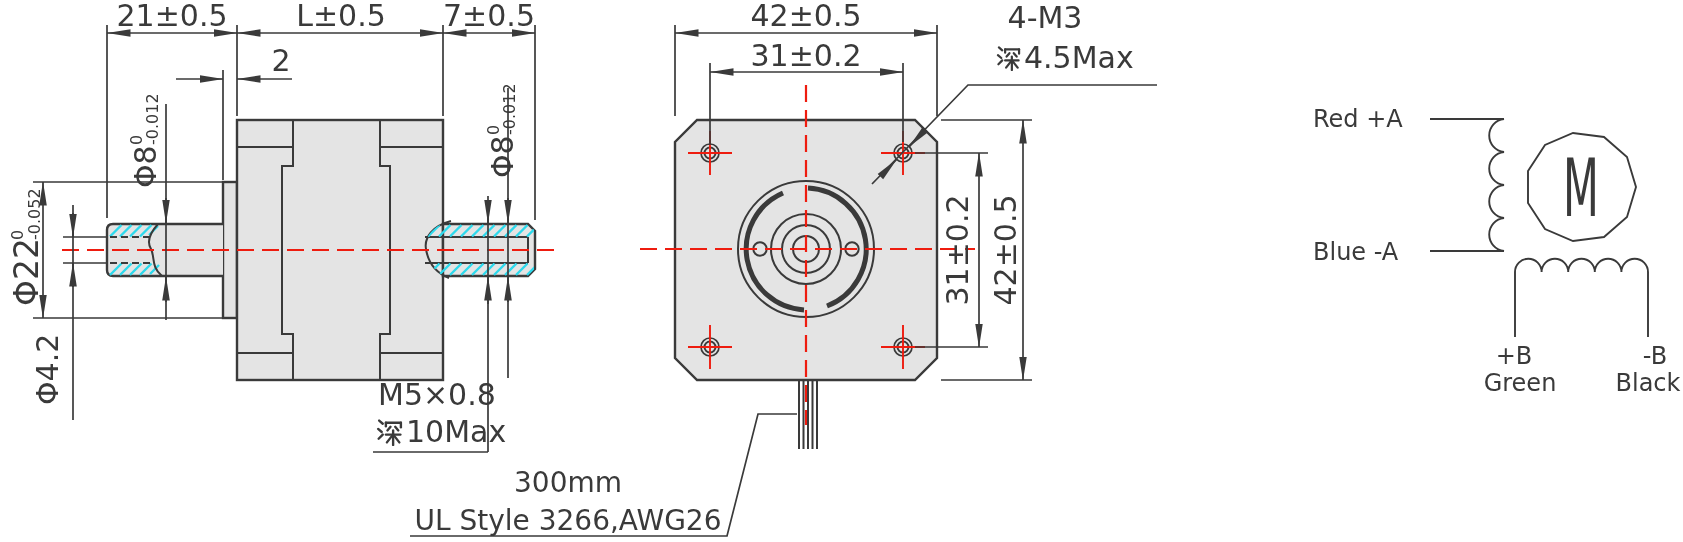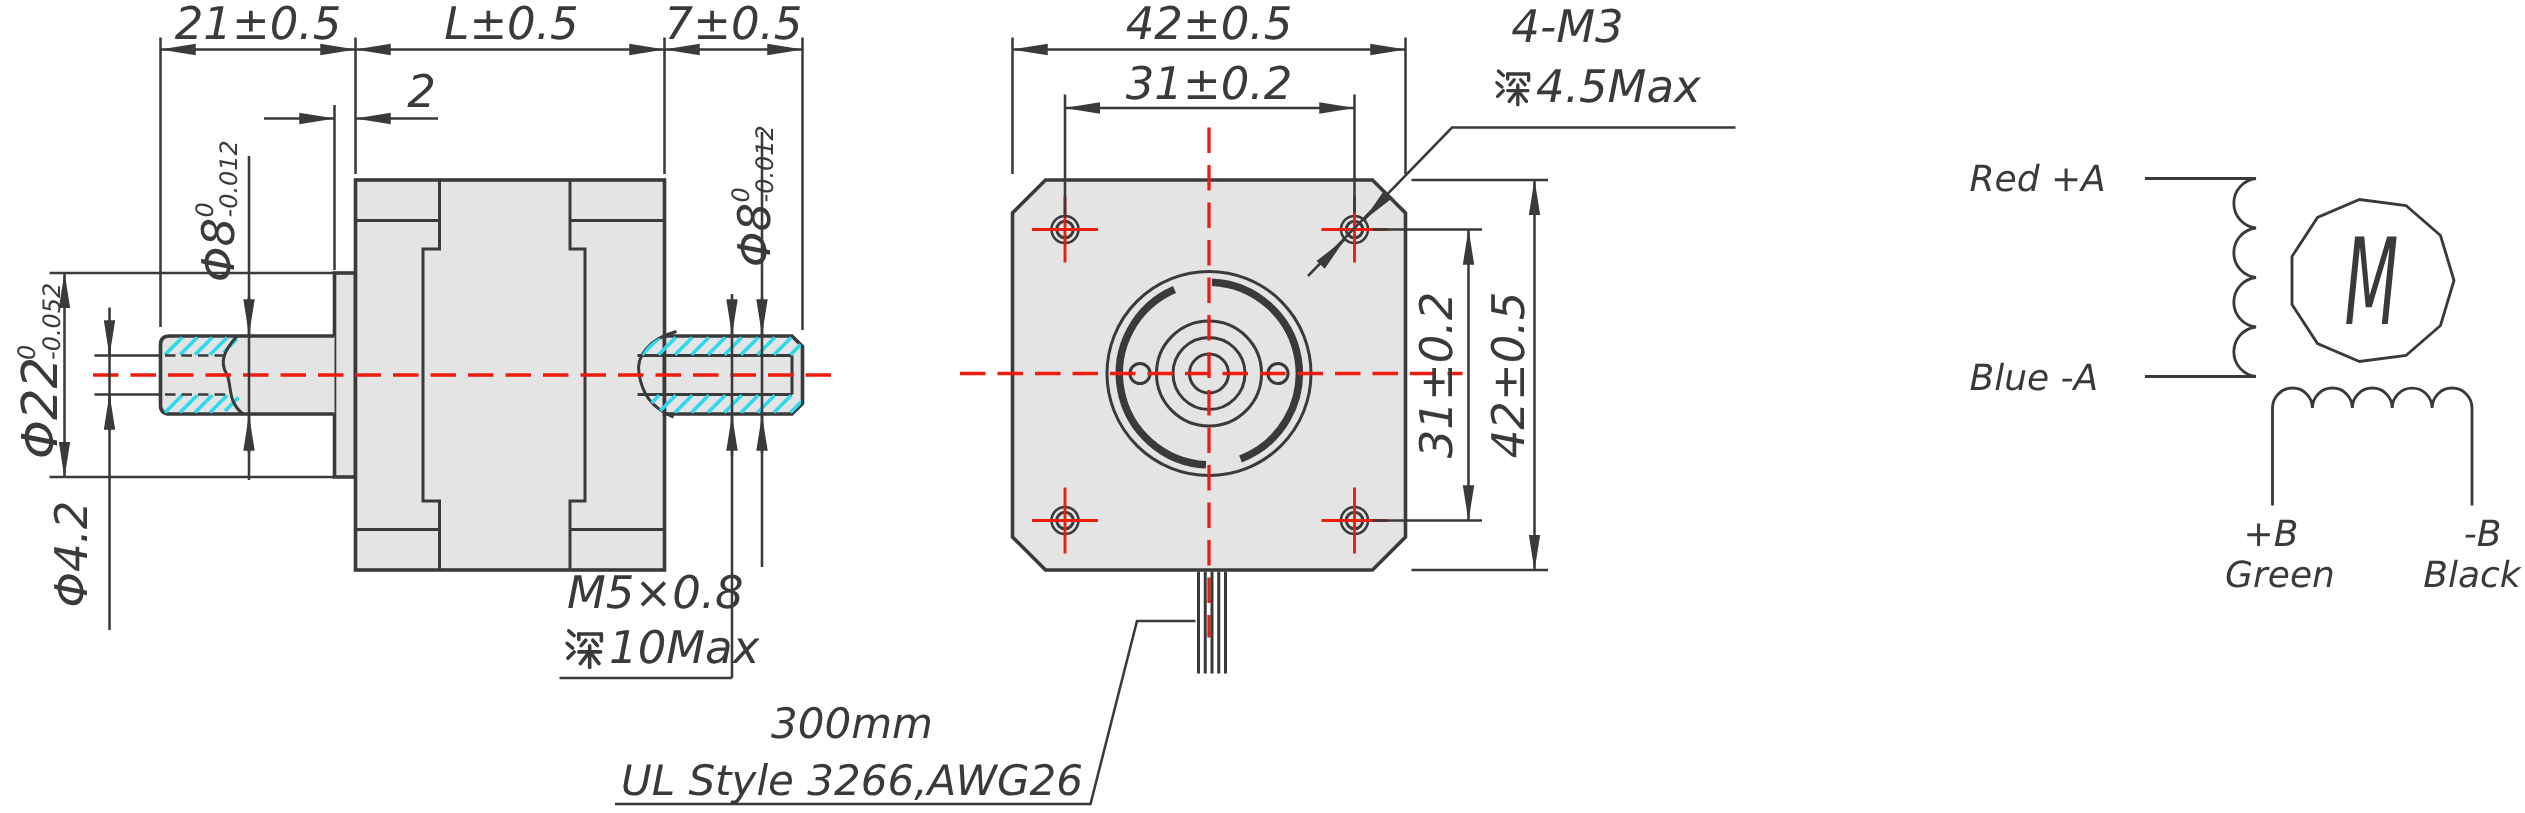--- a/index.html
+++ b/index.html
@@ -1,17 +1,17 @@
 <!DOCTYPE html>
 <html><head>
 <meta charset="utf-8">
 <style>
   html,body{margin:0;padding:0;background:#fff;}
   #stage{position:relative;width:1683px;height:542px;background:#fff;overflow:hidden;
-         font-family:"DejaVu Sans",sans-serif;font-style:italic;}
+         font-family:"DejaVu Sans",sans-serif;}
   svg{position:absolute;left:0;top:0;}
   text{font-family:"DejaVu Sans",sans-serif;fill:#3a3a3a;}
   .ln2{stroke:#3a3a3a;fill:none;stroke-width:2;}
   .dim{stroke:#3a3a3a;fill:none;stroke-width:1.7;}
   .shape{fill:#e4e4e4;stroke:#3a3a3a;stroke-width:2.4;}
   .red{stroke:#ee1c0f;fill:none;stroke-width:2.2;}
   .redthin{stroke:#ee1c0f;fill:none;stroke-width:1.9;}
   .cy{stroke:#2dd9ec;fill:none;stroke-width:2.4;}
   .hid{stroke:#3a3a3a;fill:none;stroke-width:1.8;stroke-dasharray:7 4;}
   .cl{stroke-dasharray:17 8;}

